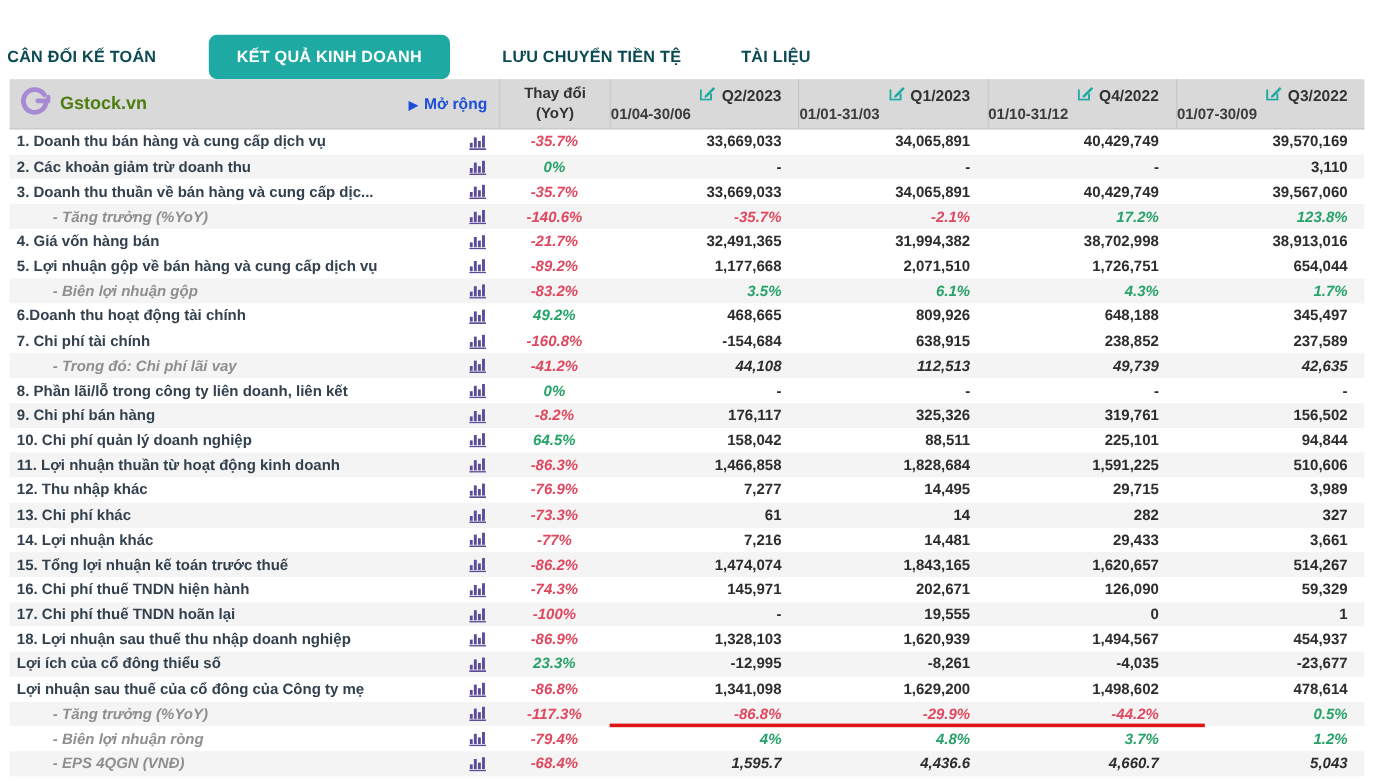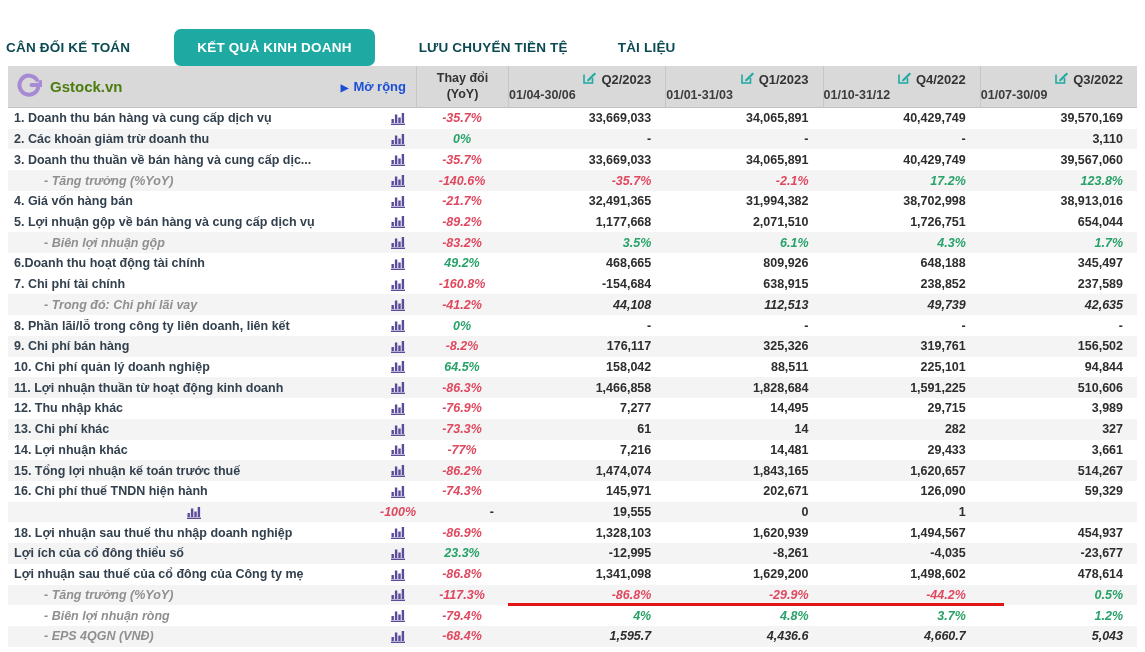--- a/index.html
+++ b/index.html
@@ -428,20 +428,21 @@
             <rect x="0" y="11.6" width="14" height="1.4" fill="#5c4b9b"></rect>
           </svg>
         </div>
         <div class="cell yoy pr">-74.3%</div>
         <div class="cell val ">145,971</div>
         <div class="cell val ">202,671</div>
         <div class="cell val ">126,090</div>
         <div class="cell val ">59,329</div>
       </div>
       <div class="row shaded">
+        <div class="cell label">17. Chi phí thuế TNDN hoãn lại</div>
         <div class="cell icon">
           <svg width="15" height="13" viewBox="0 0 15 13">
             <rect x="0.5" y="7" width="2.4" height="4" fill="#5c4b9b"></rect>
             <rect x="3.9" y="2.5" width="2.4" height="8.5" fill="#5c4b9b"></rect>
             <rect x="7.3" y="5.5" width="2.4" height="5.5" fill="#5c4b9b"></rect>
             <rect x="10.7" y="1" width="2.4" height="10" fill="#5c4b9b"></rect>
             <rect x="0" y="11.6" width="14" height="1.4" fill="#5c4b9b"></rect>
           </svg>
         </div>
         <div class="cell yoy pr">-100%</div>

